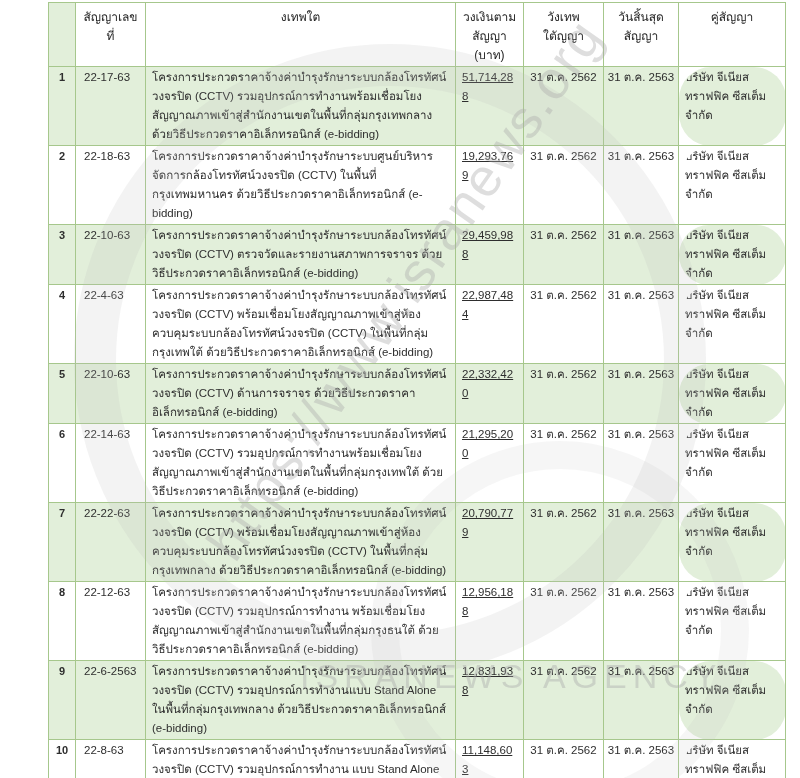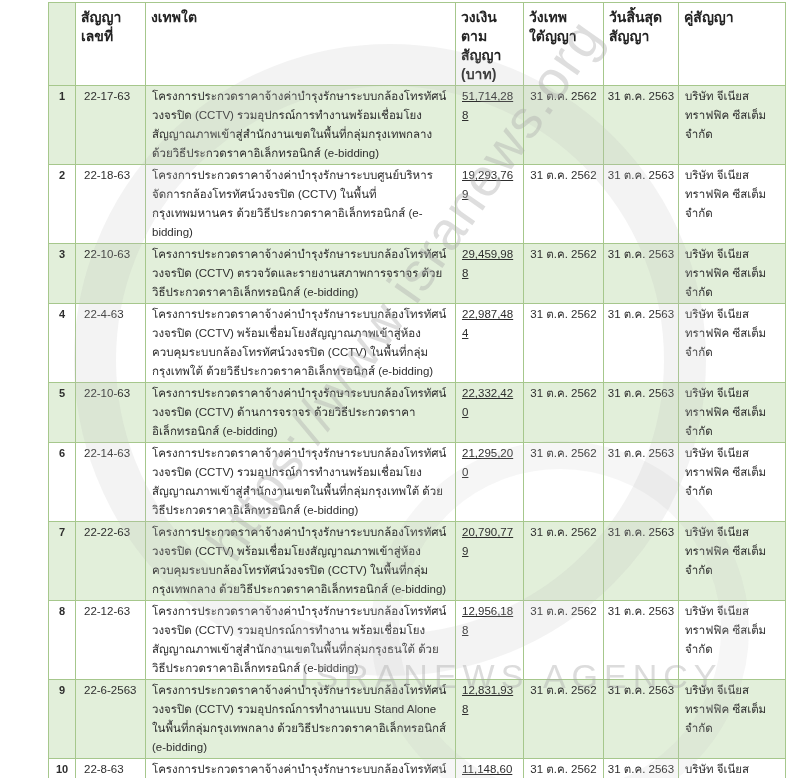--- a/index.html
+++ b/index.html
@@ -13,31 +13,31 @@
     border-collapse:collapse;table-layout:fixed;z-index:1;
   }
   th,td{
     border:1px solid #a6c78c;
     vertical-align:top;
     font-size:11.5px;line-height:19px;color:#2e2e2e;
     padding:1px 5px;overflow:hidden;
     word-break:normal;overflow-wrap:break-word;
   }
   th{
-    font-weight:bold;font-size:14px;text-align:left;
+    font-weight:normal;font-size:12px;text-align:center;
     padding-top:5px;height:52px;color:#222;background:#ffffff;
   }
   th.band{background:#e2efda;}
   tr.band-row td{background:#e2efda;}
   td.no{text-align:center;font-weight:bold;font-size:11px;padding:1px 1px;}
   td.contract{padding-left:8px;}
   td.project{padding-left:6px;padding-right:7px;}
   td.amount{padding-left:6px;text-decoration:underline;}
   td.date{text-align:center;padding:1px 2px;}
-  td.party{padding-left:6px;padding-right:3px;}
+  td.party{padding-left:6px;padding-right:3px;border-radius:32px;}
   
   .watermark{
     position:absolute;left:0;top:0;width:800px;height:778px;
     z-index:3;pointer-events:none;
   }
 </style>
 </head>
 <body>
 
 <table class="contracts">

